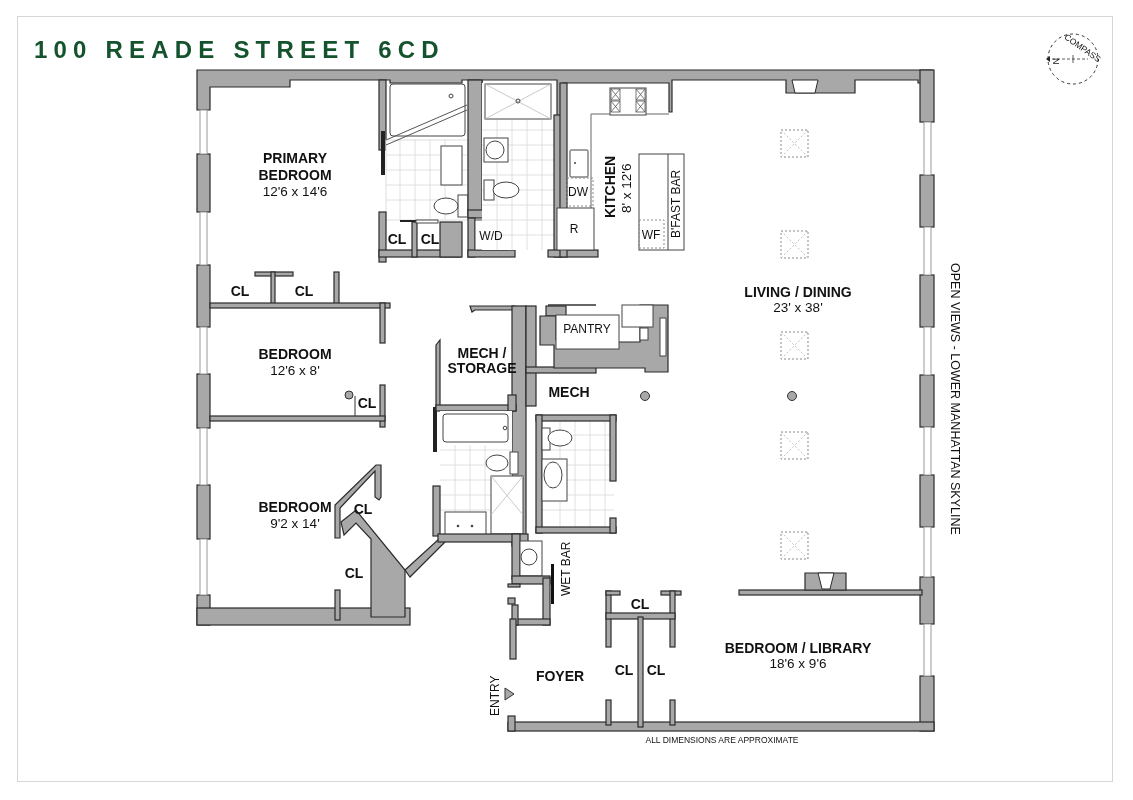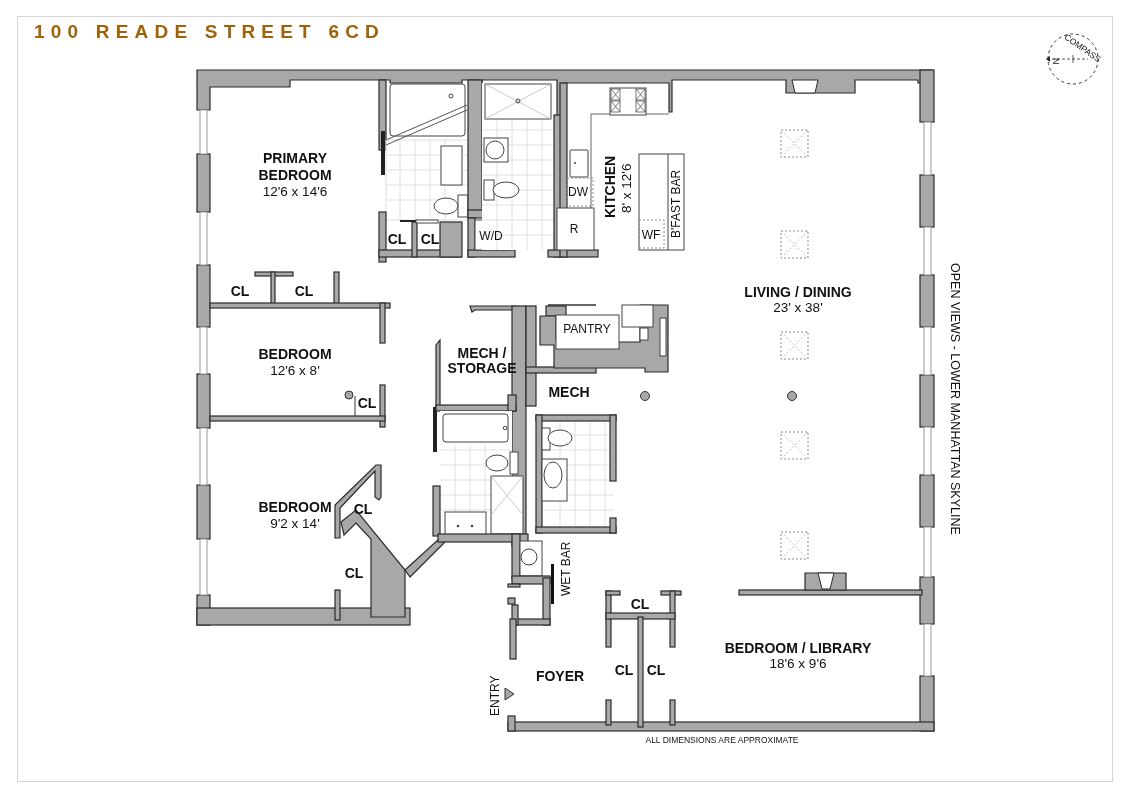--- a/index.html
+++ b/index.html
@@ -1,18 +1,18 @@
 <!DOCTYPE html>
 <html><head>
 <meta charset="utf-8">
 <style>
   html,body{margin:0;padding:0;background:#ffffff;}
   body{width:1133px;height:800px;position:relative;overflow:hidden;font-family:"Liberation Sans",sans-serif;}
   .frame{position:absolute;left:17px;top:16px;width:1096px;height:766px;border:1px solid #d6d6d6;box-sizing:border-box;}
-  .title{position:absolute;left:34px;top:21px;font-size:19px;font-weight:bold;letter-spacing:6.2px;color:#a16207;white-space:nowrap;}
+  .title{position:absolute;left:34px;top:36px;font-size:24px;font-weight:bold;letter-spacing:6.2px;color:#14532d;white-space:nowrap;}
   svg.plan{position:absolute;left:0;top:0;}
   .wall{fill:#a8a8a8;stroke:#2b2b2b;stroke-width:1.2;}
   .win{fill:#fff;stroke:#9a9a9a;stroke-width:1;}
   .fixture{fill:#fff;stroke:#444;stroke-width:1;}
   .tile{stroke:#d8d8d8;stroke-width:0.8;}
   .dash{fill:none;stroke:#8a8a8a;stroke-width:1;stroke-dasharray:2 2;}
   .dashx{stroke:#b0b0b0;stroke-width:0.8;stroke-dasharray:2 2;}
   .lbl{font-family:"Liberation Sans",sans-serif;fill:#111;}
   .rname{font-weight:bold;font-size:14px;}
   .rdim{font-size:13.5px;}

